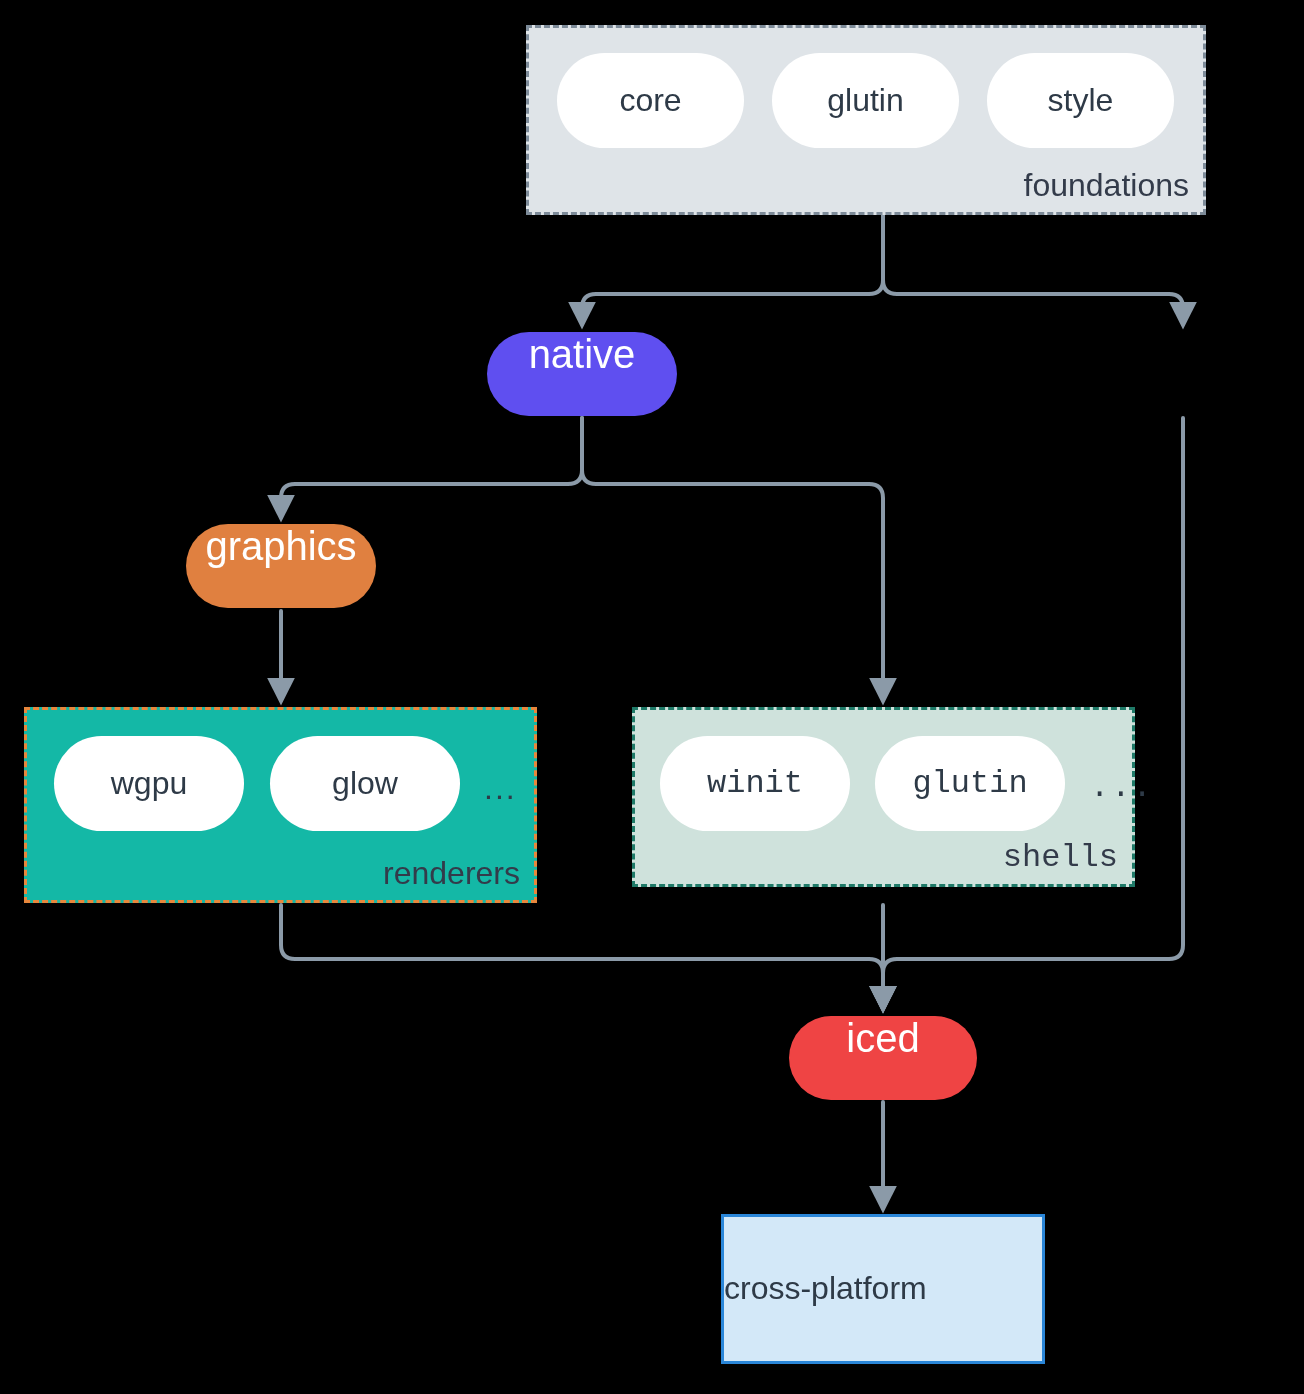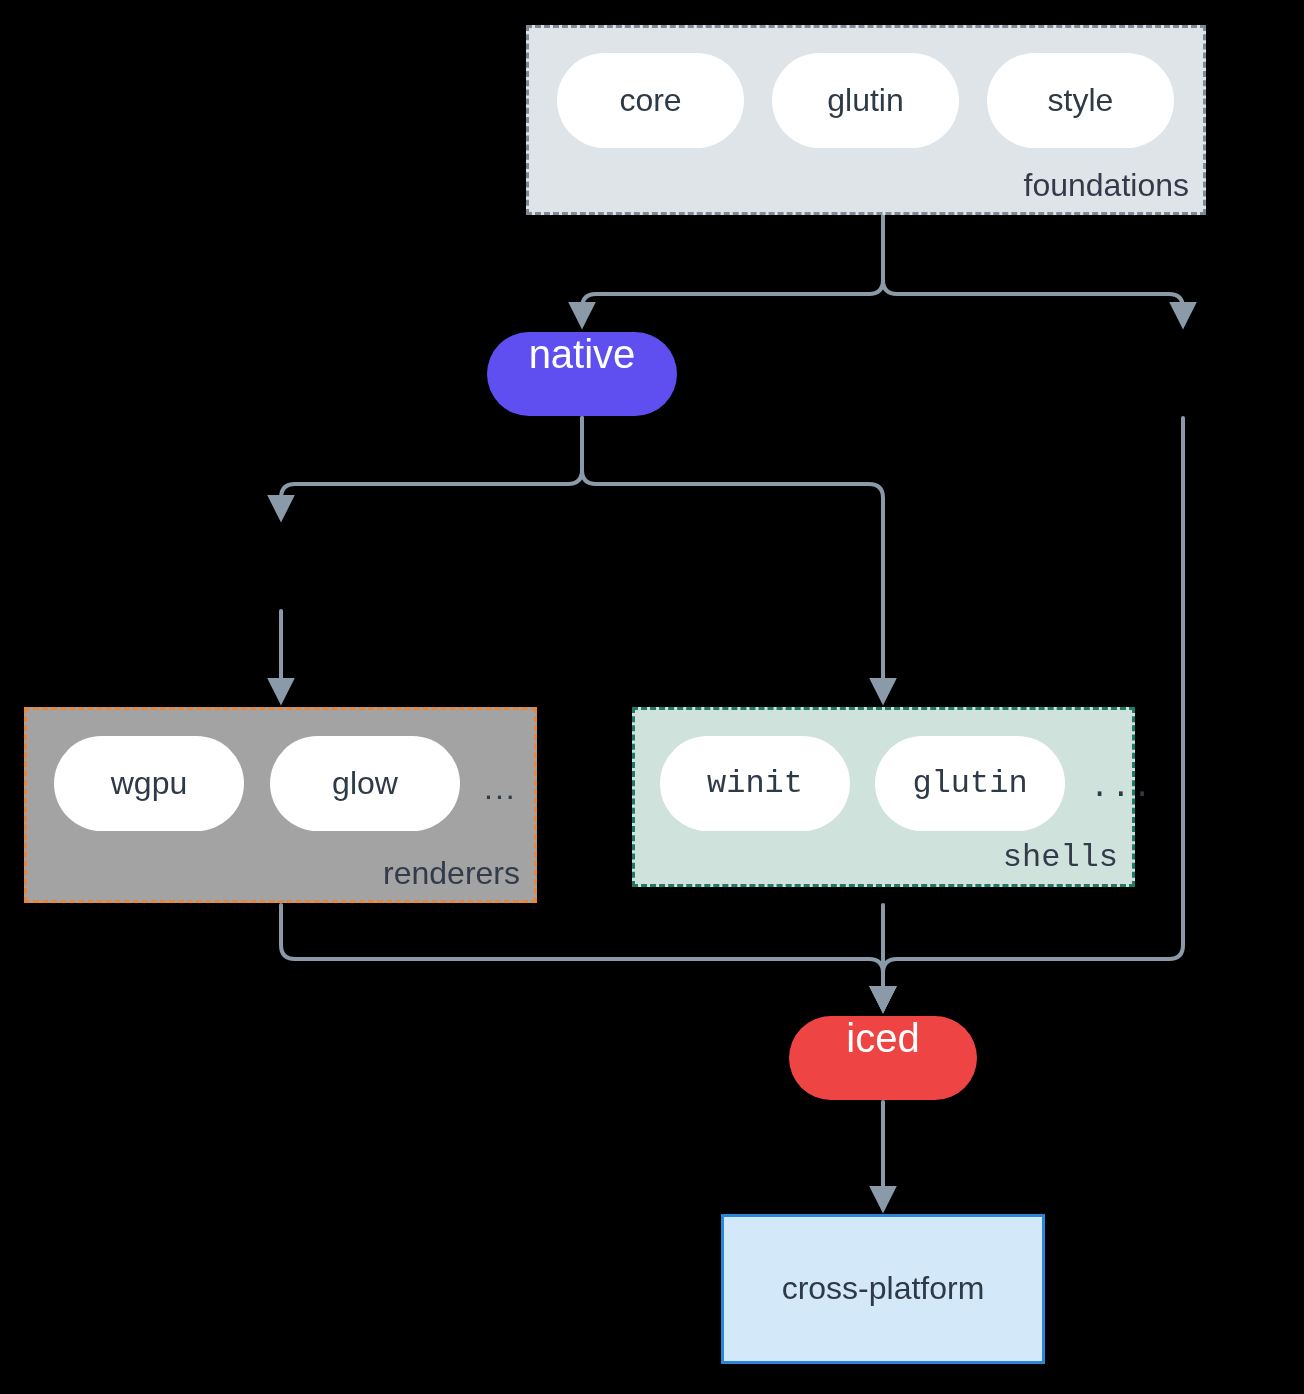--- a/index.html
+++ b/index.html
@@ -65,21 +65,20 @@
     justify-content: center;
     font-size: 40px;
     color: #ffffff;
     white-space: nowrap;
   }
   .rect-node {
     position: absolute;
     box-sizing: border-box;
     display: flex;
     align-items: center;
-    justify-content: center;
     text-align: center;
     font-size: 32px;
     line-height: 1.35;
     color: #2e3a47;
     border-width: 3px;
     border-style: solid;
   }
 </style>
 </head>
 <body>
@@ -122,22 +121,25 @@
       <span>style</span>
     </div>
     <div class="group-label">foundations</div>
   </div>
 
   <div class="pill" style="left:487px; top:332px; width:190px; height:84px; background:#5f4ff0;">
     <span>native</span>
   </div>
 
 
+  <div class="pill" style="left:186px; top:524px; width:190px; height:84px; background:#e08040;">
+    <span>graphics</span>
+  </div>
 
-  <div class="group-box" style="left:24px; top:707px; width:513px; height:196px; background:#a3a3a3; border-color:#e8873c;">
+  <div class="group-box" style="left:24px; top:707px; width:513px; height:196px; background:#14b8a6; border-color:#e8873c;">
     <div class="chip" style="left:27px; top:26px; width:190px; height:95px;">
       <span>wgpu</span>
     </div>
     <div class="chip" style="left:243px; top:26px; width:190px; height:95px;">
       <span>glow</span>
     </div>
     <div class="ellipsis" style="left:457px; top:62px;">...</div>
     <div class="group-label">renderers</div>
   </div>
 

